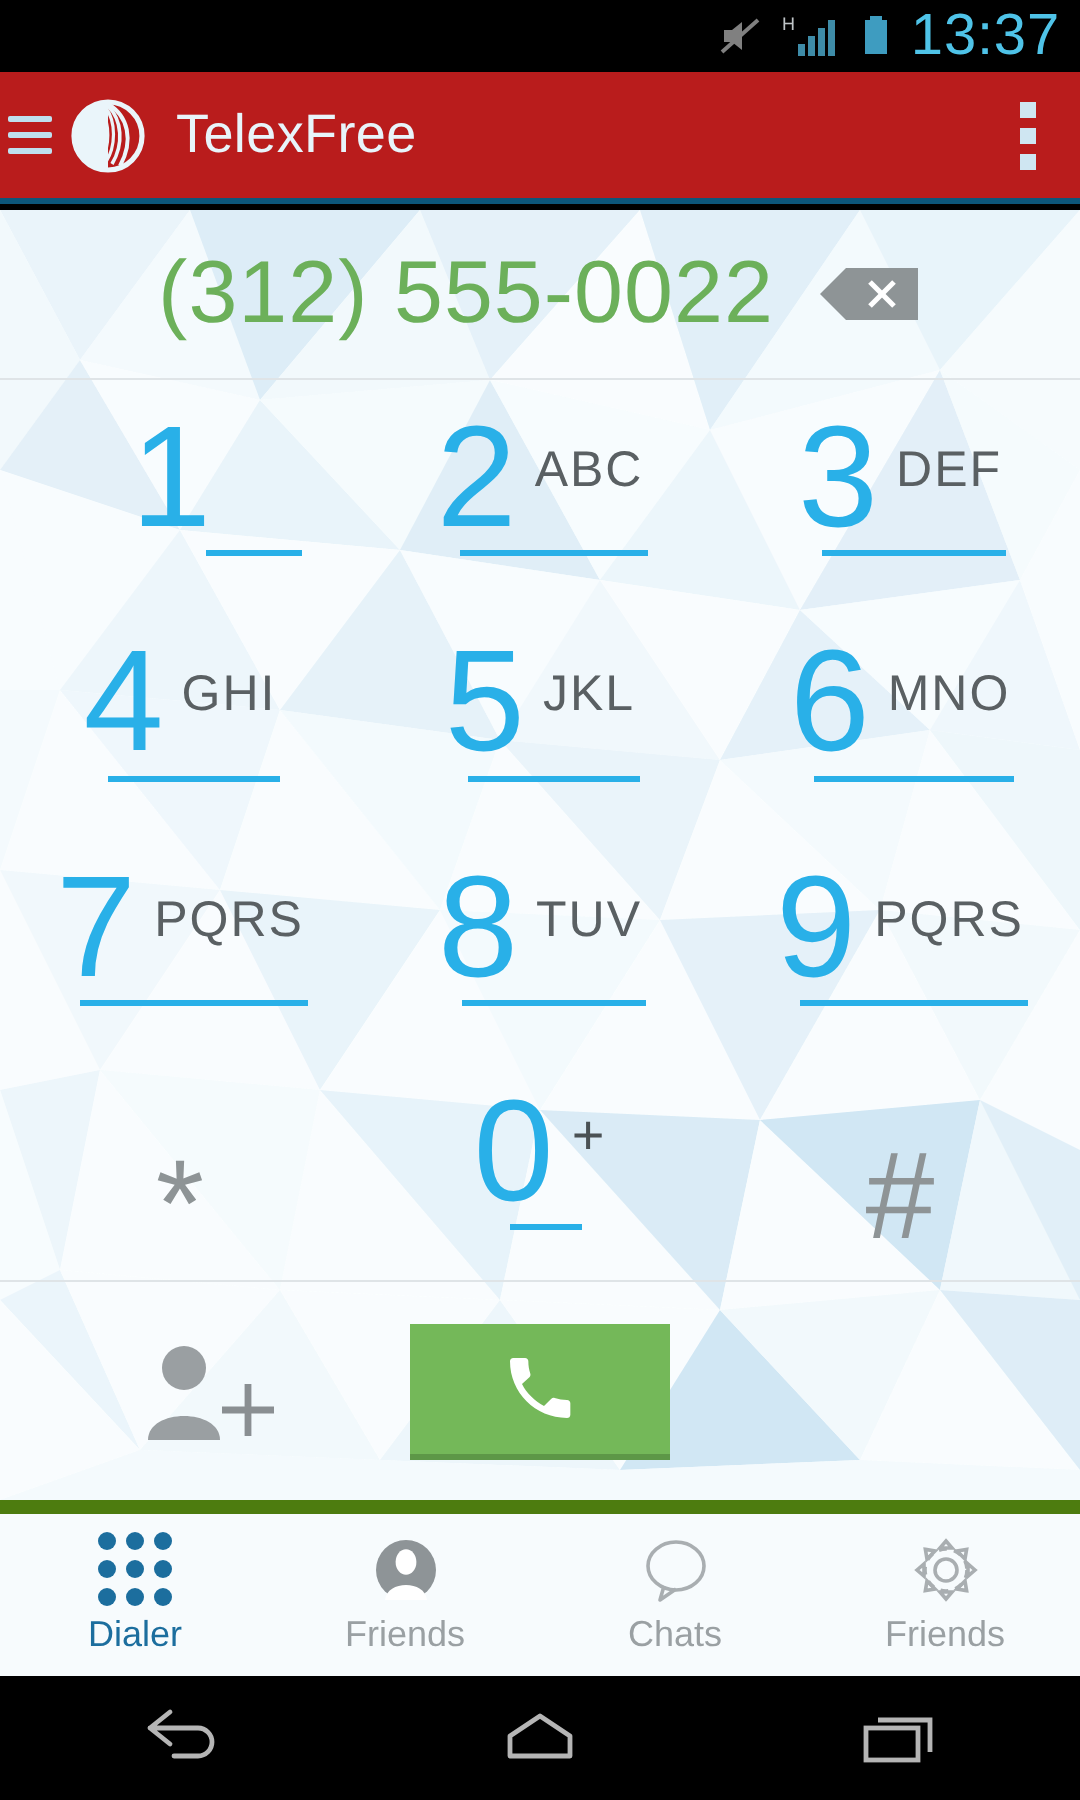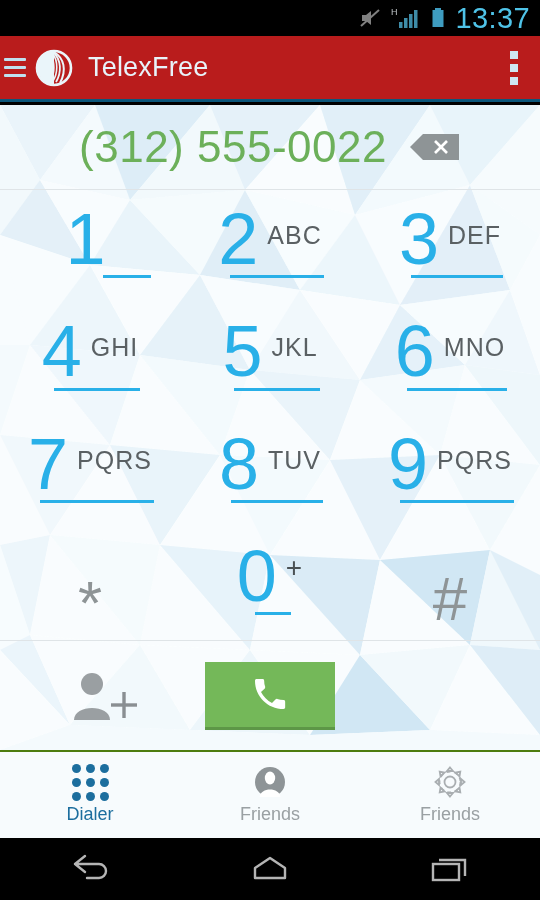--- a/index.html
+++ b/index.html
@@ -99,21 +99,21 @@
   .addcontact { position:absolute; left:70px; width:70px; height:52px; }
   .callbtn {
     position:absolute; left:205px; width:130px; height:68px;
     background:#74B859; border-bottom:3px solid #5D9747;
     display:flex; align-items:center; justify-content:center;
   }
 
   
   .tabbar {
     position:absolute; top:750px; left:0; width:540px; height:88px;
-    background:#F7FBFD; border-top:2px solid #4d7c0f;
+    background:#F7FBFD; border-top:7px solid #4d7c0f;
     display:flex; align-items:center;
   }
   .tab { flex:1; display:flex; flex-direction:column;
     align-items:center; justify-content:center; gap:5px; }
   .tab-icon { height:34px; display:flex; align-items:center; }
   .tab-label { font-size:18px; color:#9AA0A3; }
   .tab.active .tab-label { color:#1C6E9E; }
   .dots { display:grid; grid-template-columns:repeat(3,9px);
     gap:5px; }
   .dots i { display:block; width:9px; height:9px; border-radius:50%;
@@ -412,20 +412,29 @@
       <div class="tab-icon">
         <svg width="34" height="34" viewBox="0 0 34 34">
           <circle cx="17" cy="17" r="15" fill="#8E9497"></circle>
           <ellipse cx="17" cy="13" rx="5.2" ry="6.4" fill="#FFFFFF"></ellipse>
           <path d="M6.5 32 C7.5 22 26.5 22 27.5 32 Z" fill="#FFFFFF"></path>
         </svg>
       </div>
       <span class="tab-label">Friends</span>
     </div>
 
+    <div class="tab">
+      <div class="tab-icon">
+        <svg width="34" height="34" viewBox="0 0 34 34">
+          <ellipse cx="17" cy="15" rx="14" ry="12" fill="none" stroke="#A9AEB1" stroke-width="1.8"></ellipse>
+          <path d="M11 25 L9 32 L17 26.5" fill="none" stroke="#A9AEB1" stroke-width="1.8" stroke-linejoin="round"></path>
+        </svg>
+      </div>
+      <span class="tab-label">Chats</span>
+    </div>
 
     <div class="tab">
       <div class="tab-icon">
         <svg width="34" height="34" viewBox="0 0 34 34">
           <g fill="none" stroke="#A9AEB1" stroke-width="1.8">
             <circle cx="17" cy="17" r="5.5"></circle>
             <path d="M17 2.5 L20 6 L14 6 Z"></path>
             <path d="M17 31.5 L20 28 L14 28 Z"></path>
             <path d="M2.5 17 L6 14 L6 20 Z"></path>
             <path d="M31.5 17 L28 14 L28 20 Z"></path>

